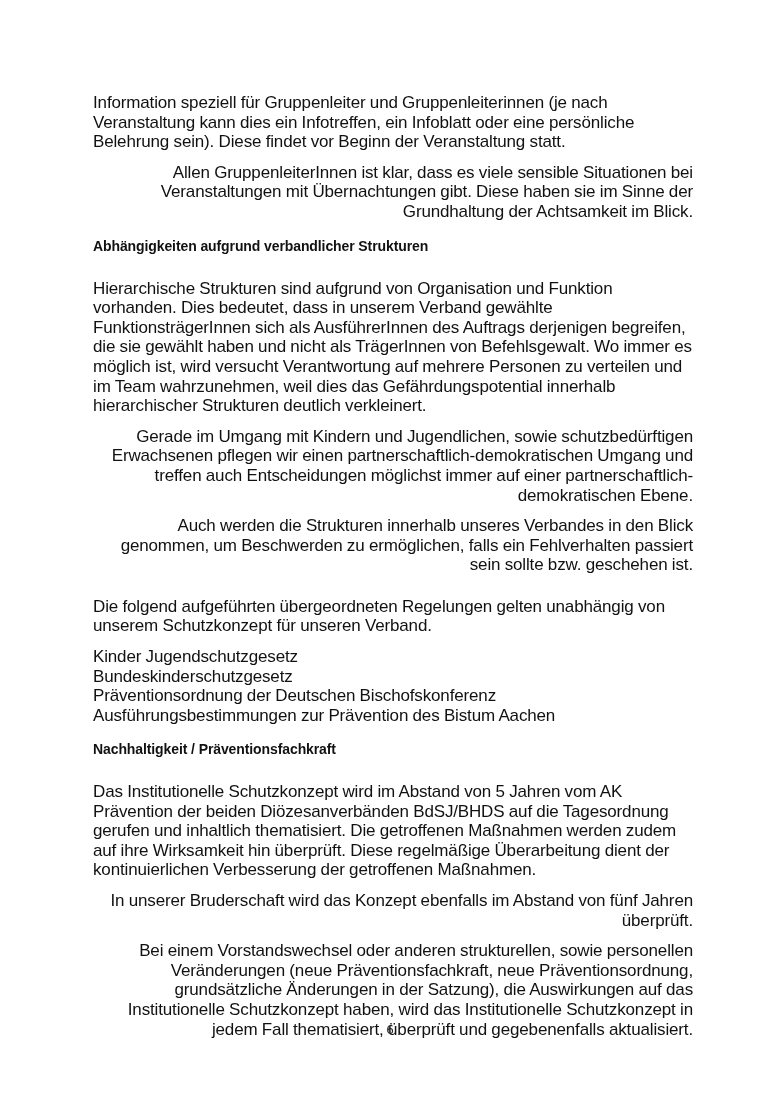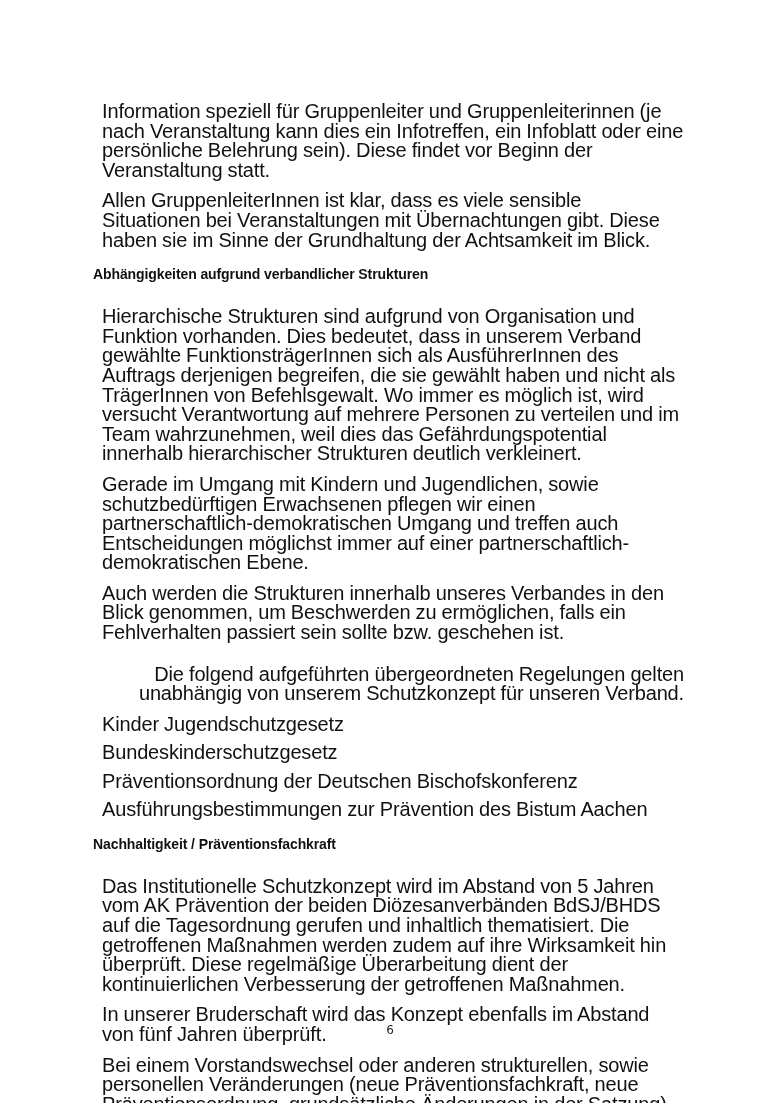--- a/index.html
+++ b/index.html
@@ -2,24 +2,24 @@
 <html><head>
 <meta charset="utf-8">
 <style>
   html, body { margin: 0; padding: 0; background: #ffffff; }
   body {
     width: 780px; height: 1103px; position: relative; overflow: hidden;
     font-family: "Liberation Sans", sans-serif; color: #111111;
   }
   .page { position: absolute; left: 93px; top: 93px; width: 600px; }
   p {
-    margin: 9px; font-size: 20px; line-height: 19.6px; letter-spacing: -0.15px;
+    margin: 0; font-size: 17px; line-height: 19.6px; letter-spacing: -0.15px;
     word-spacing: -0.2px;
   }
-  .gap { margin-top: 10px; }
+  .gap { margin-top: 10px; text-align: right; }
   h2 {
     margin: 0; font-size: 14px; font-weight: bold; letter-spacing: -0.1px;
     line-height: 22px;
   }
   .list p { line-height: 19.5px; }
   .page-number {
     position: absolute; top: 1023px; left: 0; width: 780px; text-align: center;
     font-family: "DejaVu Sans", sans-serif; font-size: 12px; color: #222;
   }
 </style>
@@ -29,21 +29,21 @@
 <div class="page">
 
   <p>Information speziell für Gruppenleiter und Gruppenleiterinnen (je nach Veranstaltung kann dies ein Infotreffen, ein Infoblatt oder eine persönliche Belehrung sein). Diese findet vor Beginn der Veranstaltung statt.</p>
   <p class="gap" style="margin-top:11px;">Allen GruppenleiterInnen ist klar, dass es viele sensible Situationen bei Veranstaltungen mit Übernachtungen gibt. Diese haben sie im Sinne der Grundhaltung der Achtsamkeit im Blick.</p>
 
   <h2 style="margin-top:13px;">Abhängigkeiten aufgrund verbandlicher Strukturen</h2>
   <p style="margin-top:22px;">Hierarchische Strukturen sind aufgrund von Organisation und Funktion vorhanden. Dies bedeutet, dass in unserem Verband gewählte FunktionsträgerInnen sich als AusführerInnen des Auftrags derjenigen begreifen, die sie gewählt haben und nicht als TrägerInnen von Befehlsgewalt. Wo immer es möglich ist, wird versucht Verantwortung auf mehrere Personen zu verteilen und im Team wahrzunehmen, weil dies das Gefährdungspotential innerhalb hierarchischer Strukturen deutlich verkleinert.</p>
   <p class="gap" style="margin-top:11px;">Gerade im Umgang mit Kindern und Jugendlichen, sowie schutzbedürftigen Erwachsenen pflegen wir einen partnerschaftlich-demokratischen Umgang und treffen auch Entscheidungen möglichst immer auf einer partnerschaftlich-demokratischen Ebene.</p>
   <p class="gap" style="margin-top:11px;">Auch werden die Strukturen innerhalb unseres Verbandes in den Blick genommen, um Beschwerden zu ermöglichen, falls ein Fehlverhalten passiert sein sollte bzw. geschehen ist.</p>
 
-  <p style="margin-top:22px;text-align:right;">Die folgend aufgeführten übergeordneten Regelungen gelten unabhängig von unserem Schutzkonzept für unseren Verband.</p>
+  <p style="margin-top:22px;">Die folgend aufgeführten übergeordneten Regelungen gelten unabhängig von unserem Schutzkonzept für unseren Verband.</p>
   <div class="list" style="margin-top:11px;">
     <p>Kinder Jugendschutzgesetz</p>
     <p>Bundeskinderschutzgesetz</p>
     <p>Präventionsordnung der Deutschen Bischofskonferenz</p>
     <p>Ausführungsbestimmungen zur Prävention des Bistum Aachen</p>
   </div>
 
   <h2 style="margin-top:13px;">Nachhaltigkeit / Präventionsfachkraft</h2>
   <p style="margin-top:22px;">Das Institutionelle Schutzkonzept wird im Abstand von 5 Jahren vom AK Prävention der beiden Diözesanverbänden BdSJ/BHDS auf die Tagesordnung gerufen und inhaltlich thematisiert. Die getroffenen Maßnahmen werden zudem auf ihre Wirksamkeit hin überprüft. Diese regelmäßige Überarbeitung dient der kontinuierlichen Verbesserung der getroffenen Maßnahmen.</p>
   <p class="gap" style="margin-top:11px;">In unserer Bruderschaft wird das Konzept ebenfalls im Abstand von fünf Jahren überprüft.</p>

